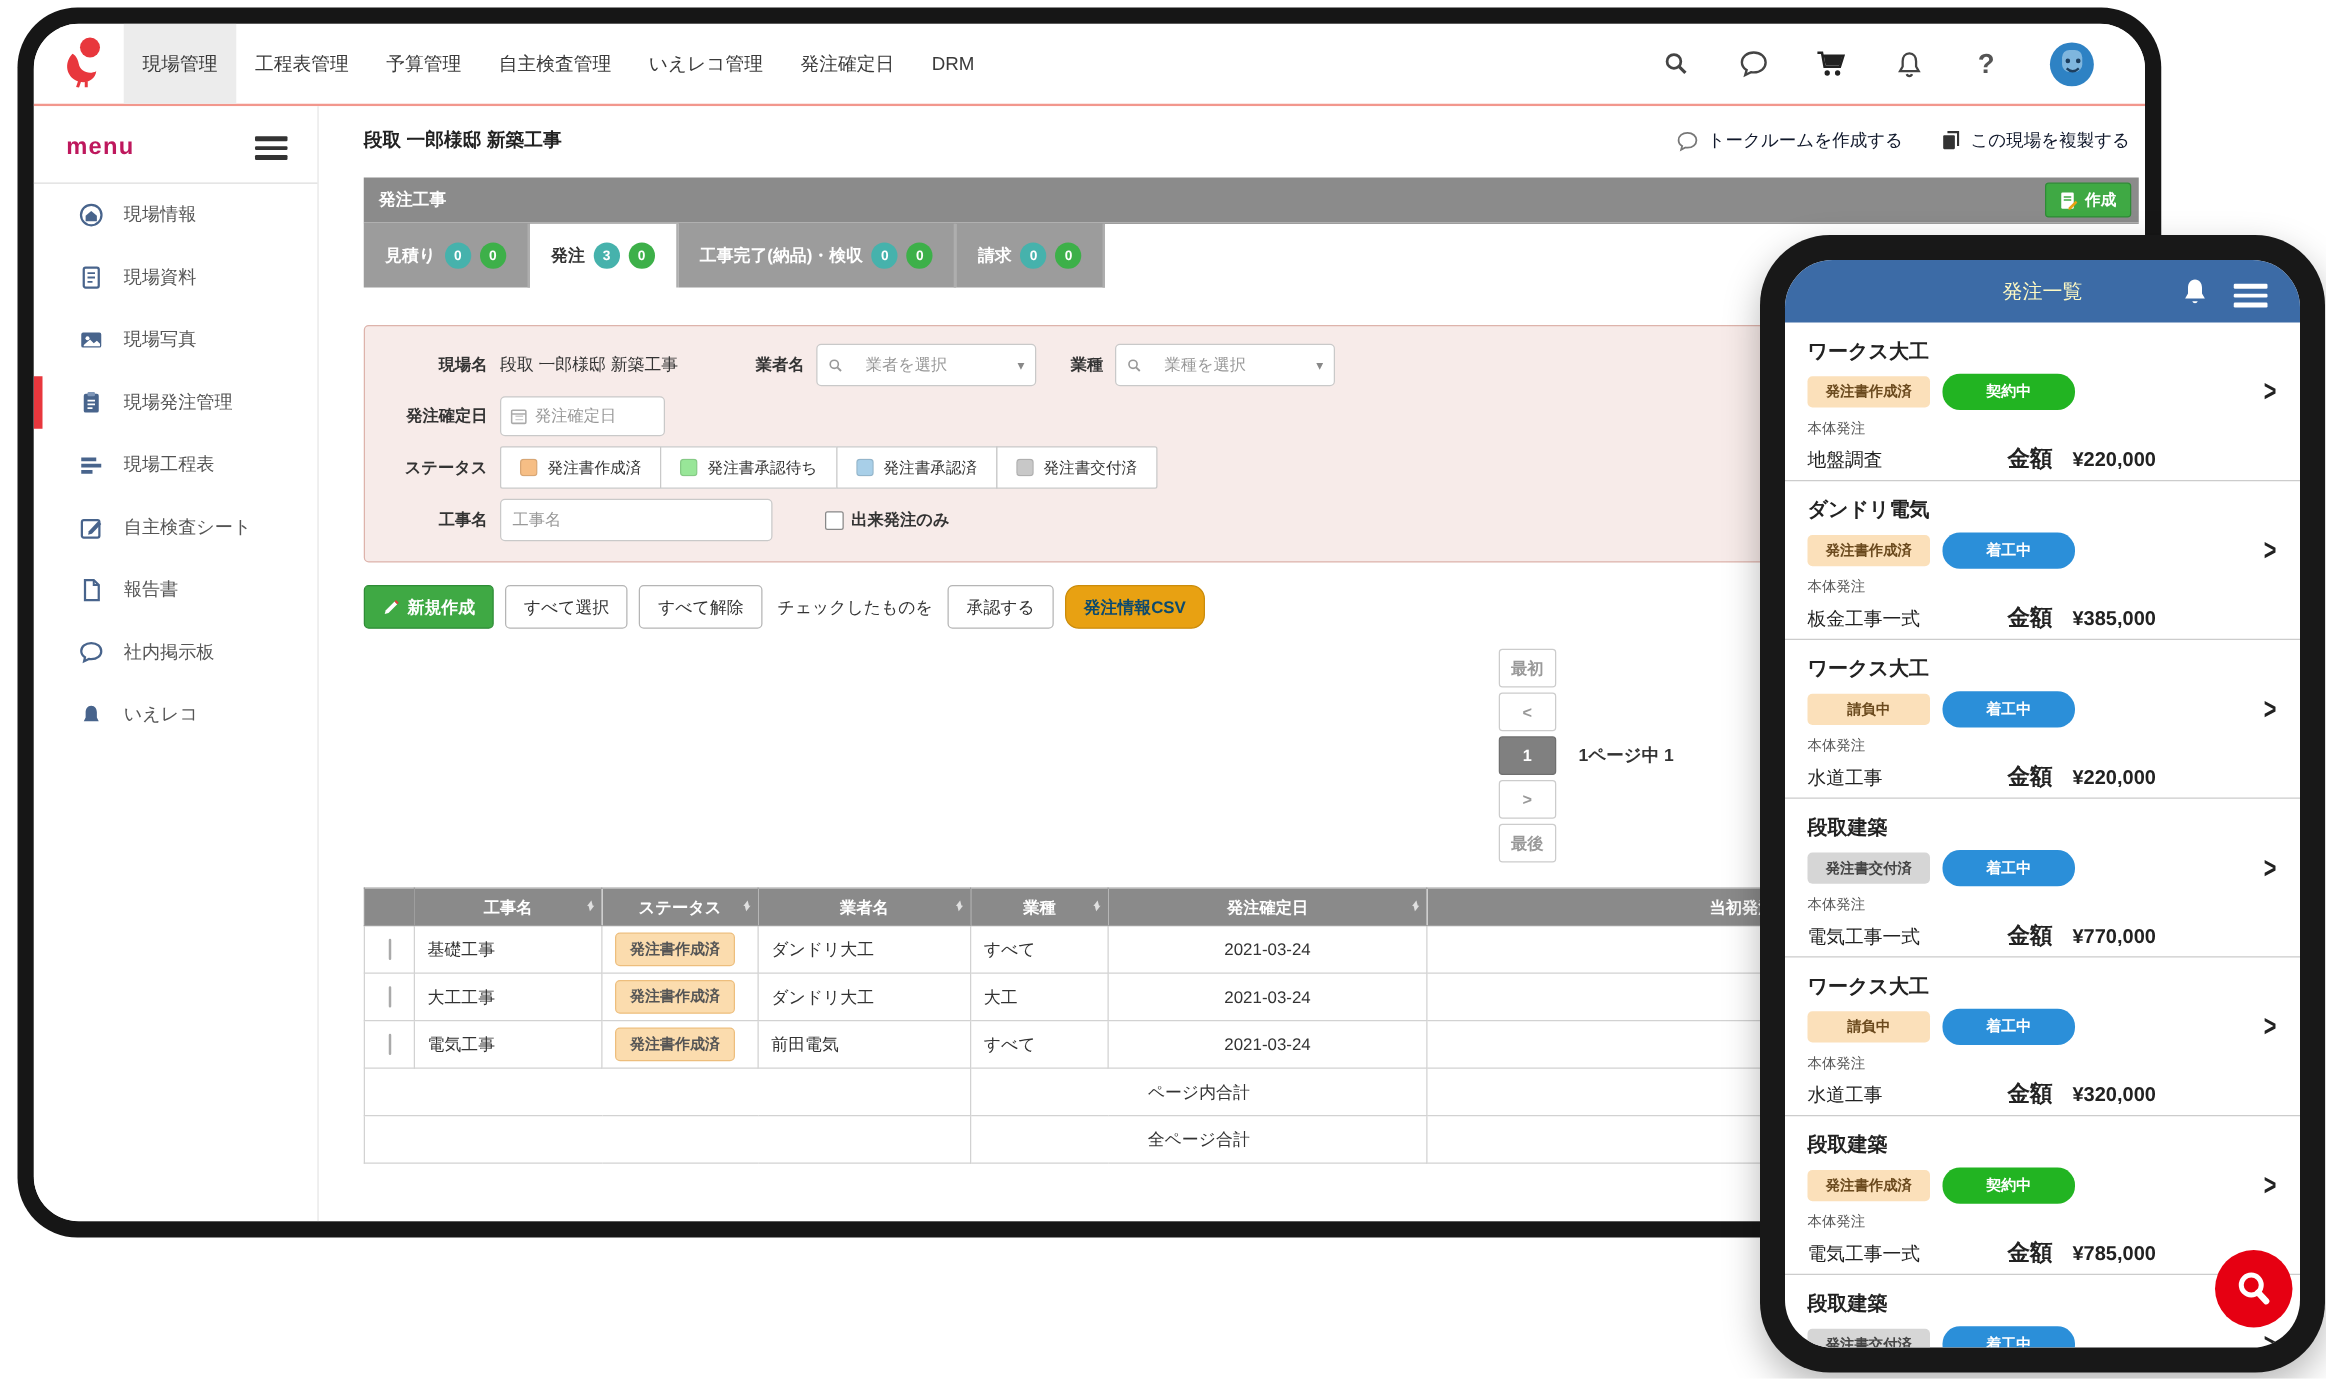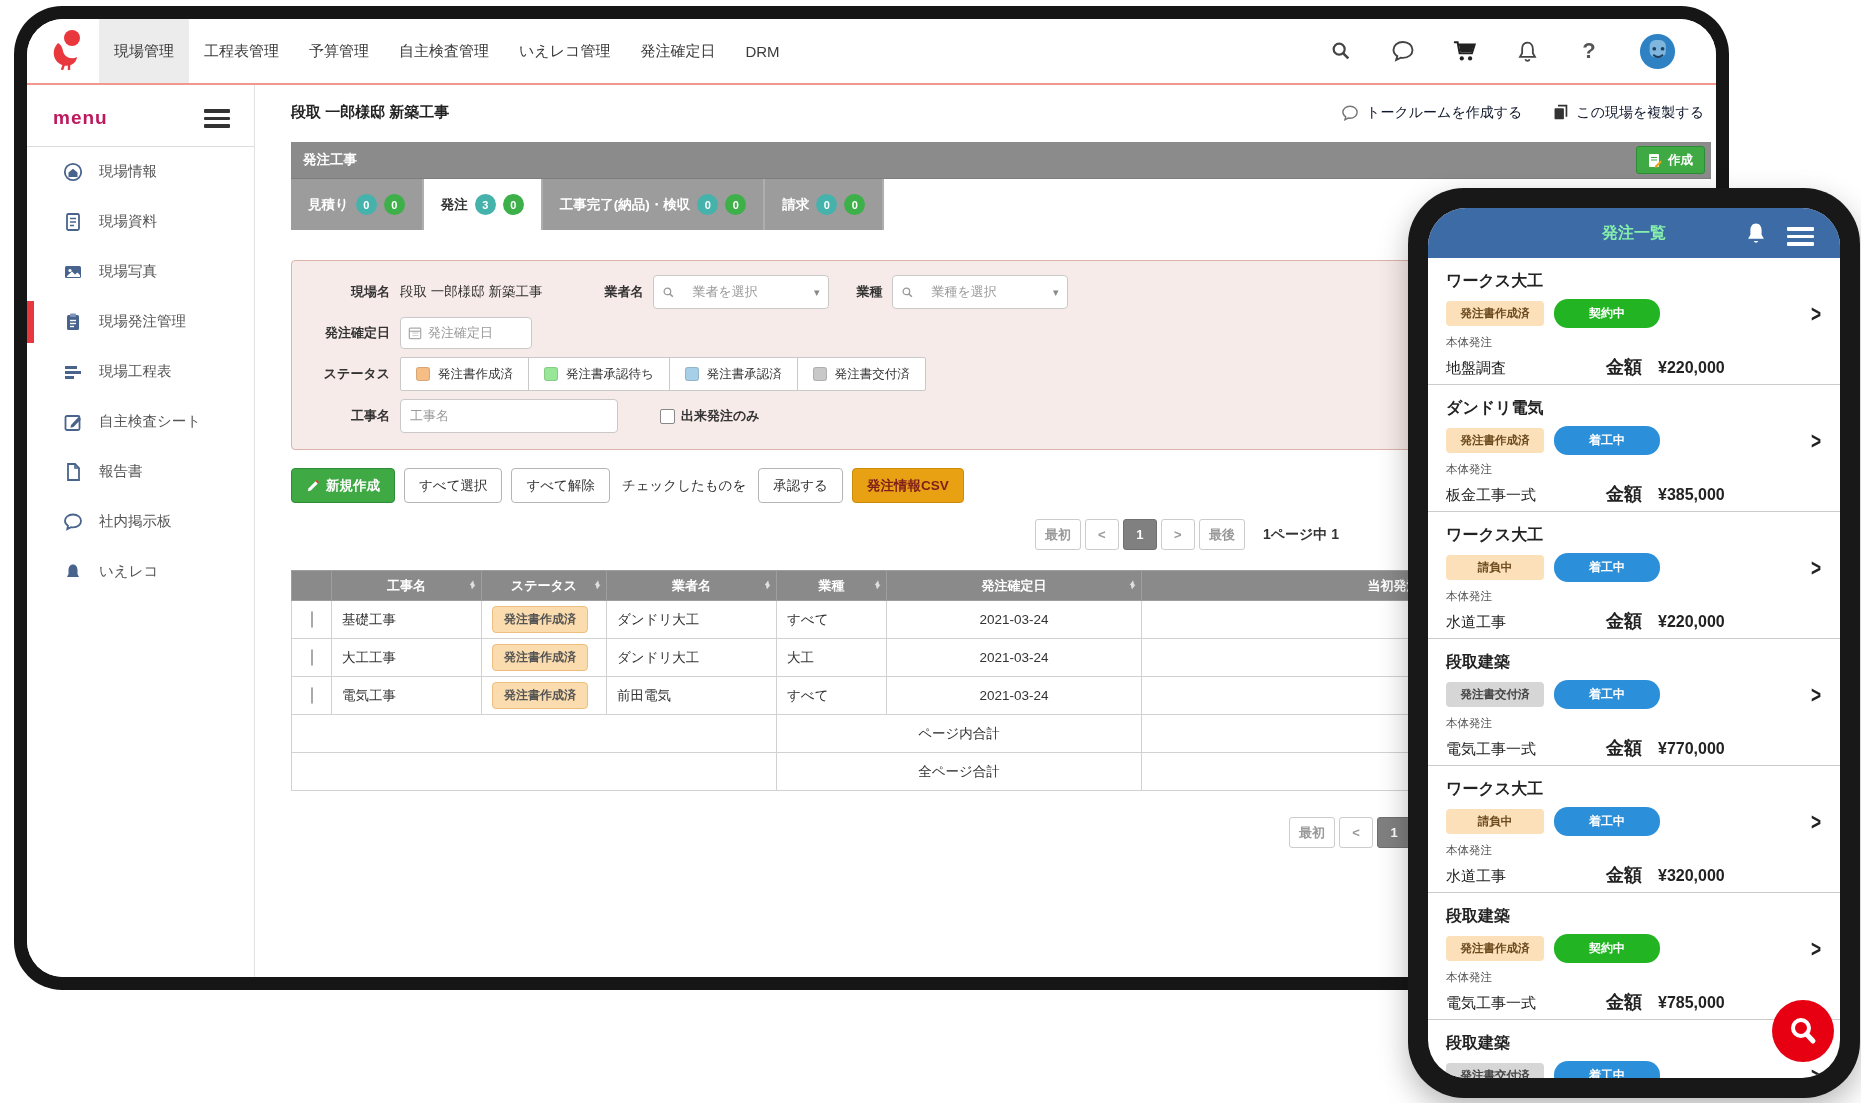--- a/index.html
+++ b/index.html
@@ -84,28 +84,28 @@
   .textinput .ph { color:#999; font-size:13px; }
   .chkwrap { display:flex; align-items:center; gap:6px; margin-left:42px; cursor:pointer; }
   .chk { width:15px; height:15px; background:#fff; border:1.5px solid #888; border-radius:2px; }
   .chklabel { font-size:13px; color:#333; font-weight:bold; }
 
   
   .actions-row { margin-top:18px; display:flex; align-items:center; gap:9px; }
   .btn { height:35px; border-radius:4px; font-size:13.5px; display:flex; align-items:center;
          justify-content:center; padding:0 14px; cursor:pointer; border:1px solid #b5b5b5; background:#fff; color:#333; }
   .btn.green { background:#3fa944; border-color:#2e8c36; color:#fff; font-weight:bold; gap:6px; }
-  .btn.orange { background:#e8a112; border-color:#cb8c0a; color:#7f1d1d; font-weight:bold; }
+  .btn.orange { background:#e8a112; border-color:#cb8c0a; color:#0c4a6e; font-weight:bold;border-radius:11px; }
   .checked-text { font-size:13.5px; color:#333; margin:0 3px; }
 
   
   .pagrow { display:flex; align-items:center; justify-content:flex-end; margin-top:16px; }
   .pagrow.one { padding-right:372px; }
   .pagrow.two { margin-top:26px; padding-right:212px; }
-  .pager { display:flex; gap:4px; }
+  .pager { display:flex; gap:4px;flex-direction:column; }
   .pg { min-width:34px; height:31px; background:#fff; border:1px solid #ccc; border-radius:3px;
         display:flex; align-items:center; justify-content:center; font-size:13px; color:#999;
         padding:0 9px; cursor:pointer; font-weight:bold; }
   .pg.active { background:#808080; border-color:#6f6f6f; color:#fff; }
   .pg-info { margin-left:18px; font-size:14px; font-weight:bold; color:#333; white-space:nowrap; }
 
   
   table.orders { margin-top:20px; width:1420px; border-collapse:collapse; font-size:13.5px; table-layout:fixed; }
   .orders th { background:#8a8a8a; color:#fff; height:30px; font-weight:bold; font-size:13px;
                border:1px solid #9e9e9e; position:relative; }
@@ -116,22 +116,22 @@
   .rowchk { width:17px; height:17px; background:#fff; border:1px solid #aaa; border-radius:2px; margin:0 auto; cursor:pointer; }
   .stbadge { display:inline-block; padding:4px 11px; background:#fbdcae; border:1px solid #edbe7d;
              border-radius:4px; font-size:12px; font-weight:bold; color:#555; }
   .foot-label { text-align:center; font-size:13.5px; color:#333; }
 
   
   .phone { position:absolute; left:1408px; top:188px; width:452px; height:910px; background:#181818;
            border-radius:56px; padding:20px; z-index:10; box-shadow:0 12px 30px rgba(0,0,0,.28); }
   .screen { width:100%; height:100%; background:#fff; border-radius:38px; overflow:hidden;
             position:relative; display:flex; flex-direction:column; }
-  .p-head { flex:0 0 50px; background:#3c6ba6; color:#86efac; display:flex; align-items:center;
-            justify-content:center; position:relative; font-size:16px; font-weight:bold; }
+  .p-head { flex:0 0 50px; background:#3c6ba6; color:#fef9c3; display:flex; align-items:center;
+            justify-content:center; position:relative; font-size:16px; font-weight:normal; }
   .p-bell { position:absolute; right:72px; top:13px; cursor:pointer; }
   .p-menu { position:absolute; right:26px; top:15px; cursor:pointer; }
   .p-menu span { display:block; width:27px; height:3.5px; background:#fff; margin:4px 0; border-radius:1px; }
   .p-cards { flex:1; overflow:hidden; }
   .p-card { height:127px; padding:13px 14px 0 18px; border-bottom:1px solid #ccc; position:relative; cursor:pointer; }
   .p-vendor { font-size:16px; font-weight:bold; color:#222; }
   .p-badges { display:flex; align-items:center; margin-top:7px; gap:10px; }
   .pb { min-width:98px; text-align:center; font-size:11.5px; font-weight:bold; padding:5px 8px; }
   .pb.cream { background:#fbe0ba; color:#6b4a1e; border-radius:4px; }
   .pb.gray  { background:#d6d6d6; color:#444; border-radius:4px; }

